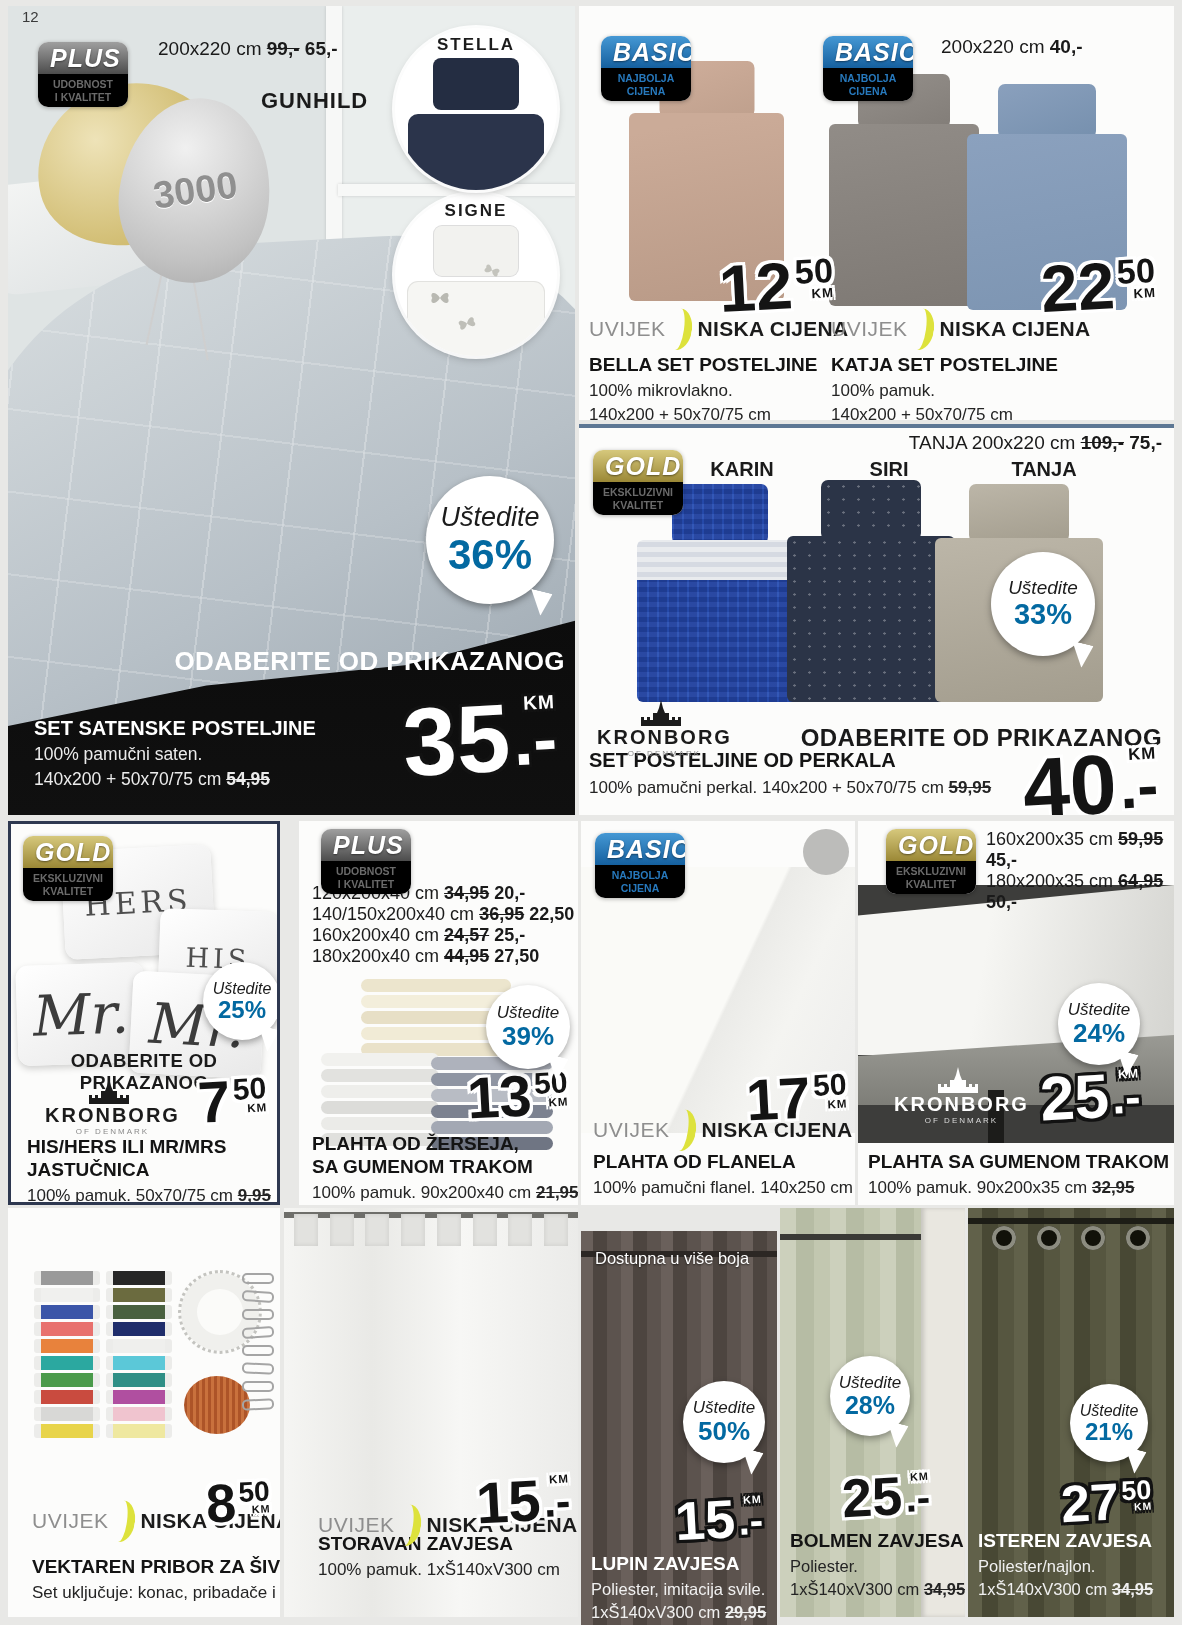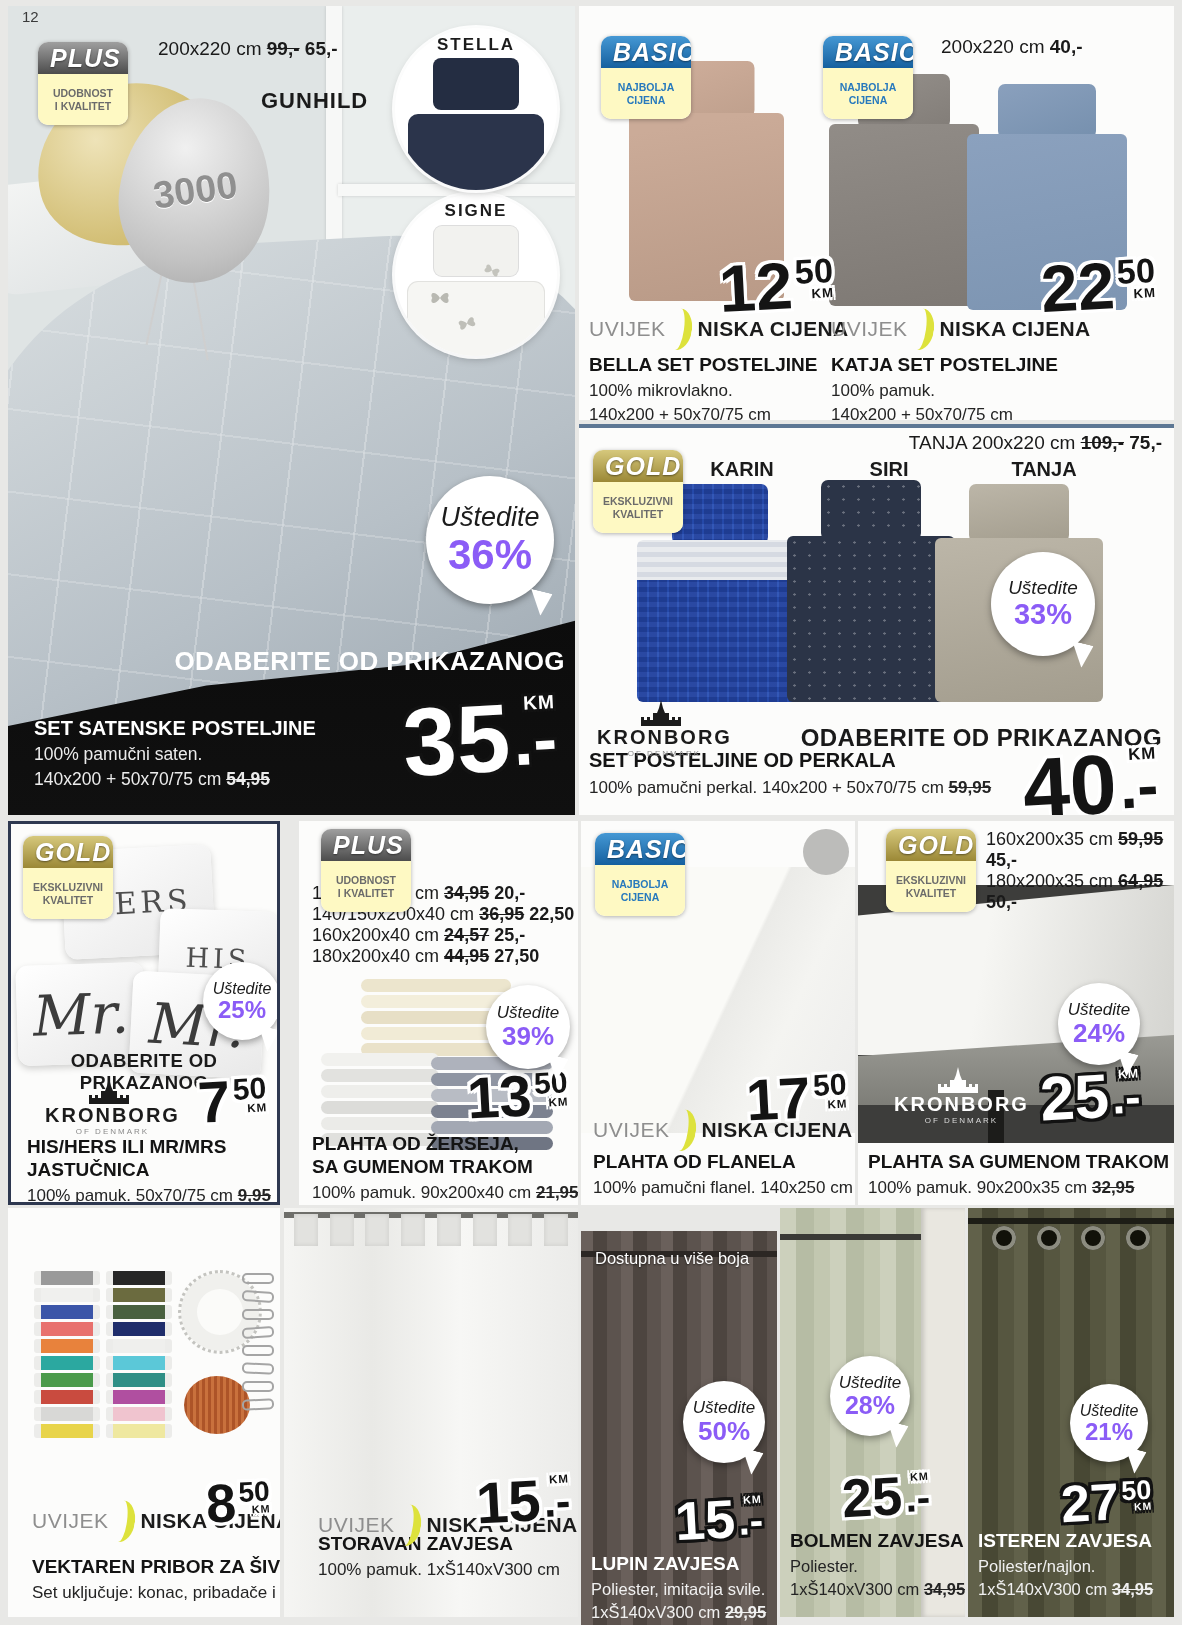--- a/index.html
+++ b/index.html
@@ -9,42 +9,42 @@
   .tile{position:absolute;background:#fcfcfb;overflow:hidden;}
 
   
   .badge{position:absolute;width:90px;border-radius:10px;overflow:hidden;text-align:center;
          box-shadow:0 1px 4px rgba(0,0,0,.3);z-index:7;background:#fff;}
   .bd-top{font-weight:bold;font-style:italic;font-size:25px;letter-spacing:1px;color:#fff;
           padding:2px 12px 1px;text-shadow:0 1px 2px rgba(0,0,0,.45);}
   .b-basic .bd-top{background:linear-gradient(180deg,#4598d4,#15609f);}
   .b-gold  .bd-top{background:linear-gradient(180deg,#d6c87c,#9b8836);}
   .b-plus  .bd-top{background:linear-gradient(180deg,#9f9f9f,#4c4c4c);}
-  .bd-sub{background:#fef9c3;font-size:10.5px;font-weight:bold;line-height:1.2;padding:13px 2px;color:#6b6b6b;}
+  .bd-sub{background:#000000;font-size:10.5px;font-weight:bold;line-height:1.2;padding:4px 2px;color:#6b6b6b;}
   .b-basic .bd-sub{color:#2779bd;}
 
   
   .price{position:absolute;font-weight:bold;display:flex;align-items:flex-start;
          transform:rotate(-3deg);line-height:.85;z-index:8;white-space:nowrap;}
   .p-main{font-size:1em;}
   .p-tail{display:flex;flex-direction:column;margin-left:3px;}
   .p-dec{font-size:.52em;line-height:.9;}
   .p-km{font-size:.2em;letter-spacing:1px;margin-top:.08em;align-self:flex-end;}
   .p-tail.round .p-km{align-self:flex-end;margin:0 0 .06em 0;}
   .p-dash{font-size:.75em;line-height:.75;}
   .pr-dark{color:#141414;text-shadow:-3px -3px 0 #fff,3px -3px 0 #fff,-3px 3px 0 #fff,3px 3px 0 #fff,0 3px 0 #fff,0 -3px 0 #fff,3px 0 0 #fff,-3px 0 0 #fff;}
   .pr-light{color:#fff;text-shadow:-3px -3px 0 #121212,3px -3px 0 #121212,-3px 3px 0 #121212,3px 3px 0 #121212,0 3px 0 #121212,0 -3px 0 #121212,3px 0 0 #121212,-3px 0 0 #121212;}
 
   
   .bubble{position:absolute;background:#fff;border-radius:50%;display:flex;flex-direction:column;
           align-items:center;justify-content:center;z-index:9;box-shadow:0 3px 7px rgba(0,0,0,.35);}
   .bubble::after{content:"";position:absolute;right:4px;bottom:-11px;width:22px;height:24px;background:#fff;
           clip-path:polygon(0 0,100% 0,70% 100%);transform:rotate(14deg);}
   .b-word{font-style:italic;font-size:19px;color:#1c1c1c;line-height:1.1;}
-  .b-pct{font-size:29px;font-weight:bold;color:#8b5cf6;line-height:1.05;}
+  .b-pct{font-size:29px;font-weight:bold;color:#0369a1;line-height:1.05;}
   .bubble.lg .b-word{font-size:27px;}
   .bubble.lg .b-pct{font-size:42px;}
 
   
   .alp{position:absolute;display:flex;align-items:center;z-index:6;white-space:nowrap;}
   .alp-l{color:#8e8e8e;font-size:21px;letter-spacing:.5px;}
   .moon{width:20px;height:42px;border-right:8px solid #dde23c;border-radius:50%;
         transform:rotate(8deg);margin:0 6px 0 -2px;}
   .alp-r{color:#1b1b1b;font-weight:bold;font-size:21px;letter-spacing:.3px;}
 

